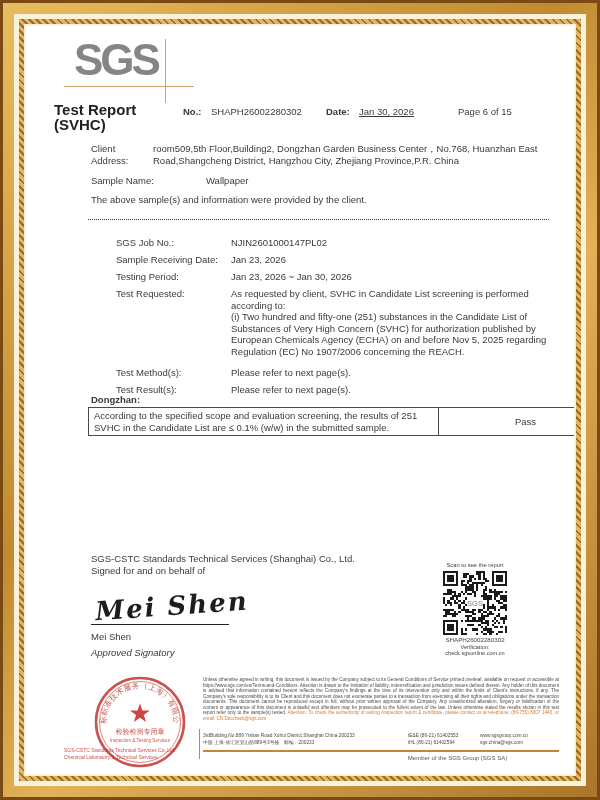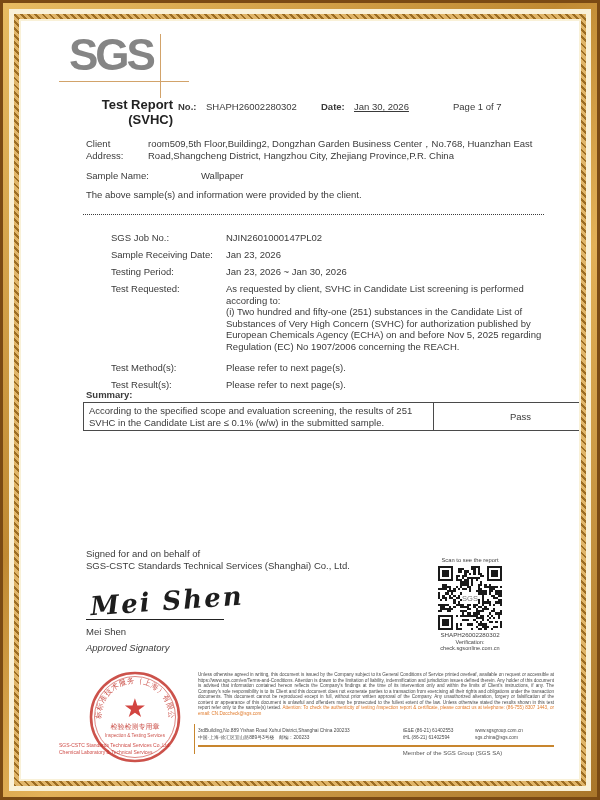--- a/index.html
+++ b/index.html
@@ -1,40 +1,40 @@
 <!DOCTYPE html>
 <html><head>
 <meta charset="utf-8">
 <style>
   * { margin:0; padding:0; box-sizing:border-box; }
   html,body { width:600px; height:800px; background:#fff; }
   body { font-family:"Liberation Sans", sans-serif; color:#3a3a3a; }
 
   
   #app { width:600px; height:800px; background:#7a4a14; padding:3px; }
-  .fr-a { width:100%; height:100%; padding:6px;
+  .fr-a { width:100%; height:100%; padding:11px;
           background:linear-gradient(135deg,#e8bc62 0%,#c08a33 40%,#e3b158 60%,#a9762a 100%); }
   .fr-b { width:100%; height:100%; padding:5px; background:#f9f1d8; }
   .fr-c { width:100%; height:100%; padding:5px;
           background:repeating-linear-gradient(45deg,#9c6d22 0 2px,#e0b568 2px 5px); }
   .fr-d { width:100%; height:100%; padding:2px; background:#f9f1d8; }
   .paper { position:relative; width:100%; height:100%; background:#ffffff; overflow:hidden; }
 
   .t  { font-size:9.5px; line-height:11.5px; }
   .b  { font-weight:bold; }
 
   
   .logo { position:absolute; left:48px; top:14px; font-size:44px; line-height:40px;
           font-weight:bold; letter-spacing:-3px; color:#858585; }
   .crop-h { position:absolute; left:38px; top:60px; width:130px; height:1px; background:#d2a36a; }
   .crop-v { position:absolute; left:139px; top:13px; width:1px; height:64px; background:#d2a36a; }
 
   .title-row { position:absolute; left:0; top:76px; width:100%; }
-  .rtitle { position:absolute; left:28px; top:0; width:124px; text-align:right;
-            font-size:13px; line-height:15px; font-weight:bold; color:#222; }
+  .rtitle { position:absolute; left:28px; top:0; width:124px; text-align:left;
+            font-size:15px; line-height:15px; font-weight:bold; color:#222; }
   .no-l   { position:absolute; left:157px; top:4px; }
   .no-v   { position:absolute; left:185px; top:4px; }
   .date-l { position:absolute; left:300px; top:4px; }
   .date-v { position:absolute; left:333px; top:4px;text-decoration:underline; }
   .page-v { position:absolute; left:432px; top:4px; }
 
   
   .client { position:absolute; left:65px; top:117px; width:462px; }
   .crow { display:flex; margin-bottom:4px; }
   .clabel { width:62px; flex:none; }
@@ -111,21 +111,21 @@
 
       <div class="title-row">
         <div class="rtitle">
           <div>Test Report</div>
           <div>(SVHC)</div>
         </div>
         <span class="t b no-l">No.:</span>
         <span class="t no-v">SHAPH26002280302</span>
         <span class="t b date-l">Date:</span>
         <span class="t date-v">Jan 30, 2026</span>
-        <span class="t page-v">Page 1 of 7</span>
+        <span class="t page-v">Page 6 of 15</span>
       </div>
 
       <div class="client">
         <div class="crow">
           <span class="t clabel">Client Address:</span>
           <span class="t cvalue">room509,5th Floor,Building2, Dongzhan Garden Business Center，No.768, Huanzhan East Road,Shangcheng District, Hangzhou City, Zhejiang Province,P.R. China</span>
         </div>
         <div class="srow">
           <span class="t slabel">Sample Name:</span>
           <span class="t">Wallpaper</span>
@@ -157,29 +157,29 @@
         <div class="drow gap10">
           <span class="t dlabel">Test Method(s):</span>
           <span class="t dvalue">Please refer to next page(s).</span>
         </div>
         <div class="drow">
           <span class="t dlabel">Test Result(s):</span>
           <span class="t dvalue">Please refer to next page(s).</span>
         </div>
       </div>
 
-      <div class="t sum-label">Summary:</div>
+      <div class="t sum-label">Dongzhan:</div>
       <div class="sum-table">
         <div class="t sum-text">According to the specified scope and evaluation screening, the results of 251 SVHC in the Candidate List are ≤ 0.1% (w/w) in the submitted sample.</div>
         <div class="t sum-pass">Pass</div>
       </div>
 
       <div class="signblock">
+        <div class="t">SGS-CSTC Standards Technical Services (Shanghai) Co., Ltd.</div>
         <div class="t">Signed for and on behalf of</div>
-        <div class="t">SGS-CSTC Standards Technical Services (Shanghai) Co., Ltd.</div>
         <div class="sig-script">Mei Shen</div>
         <div class="sig-line"></div>
         <div class="t sig-name">Mei Shen</div>
         <div class="t sig-role">Approved Signatory</div>
       </div>
 
       <div class="qrblock">
         <div class="qr-cap">Scan to see the report</div>
         <div class="qrbox">
           <svg id="qrsvg" width="64" height="64" viewBox="0 0 29 29" shape-rendering="crispEdges">

